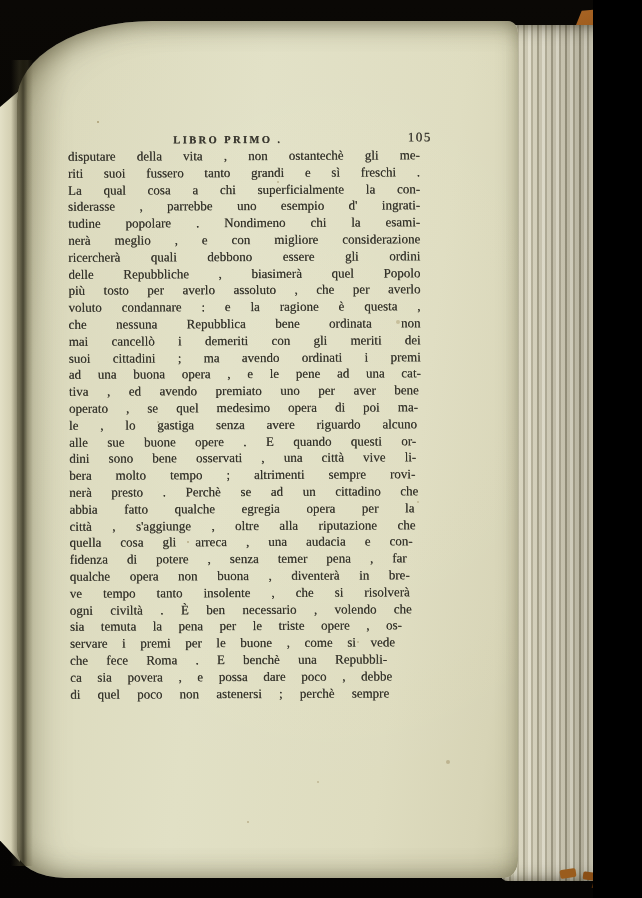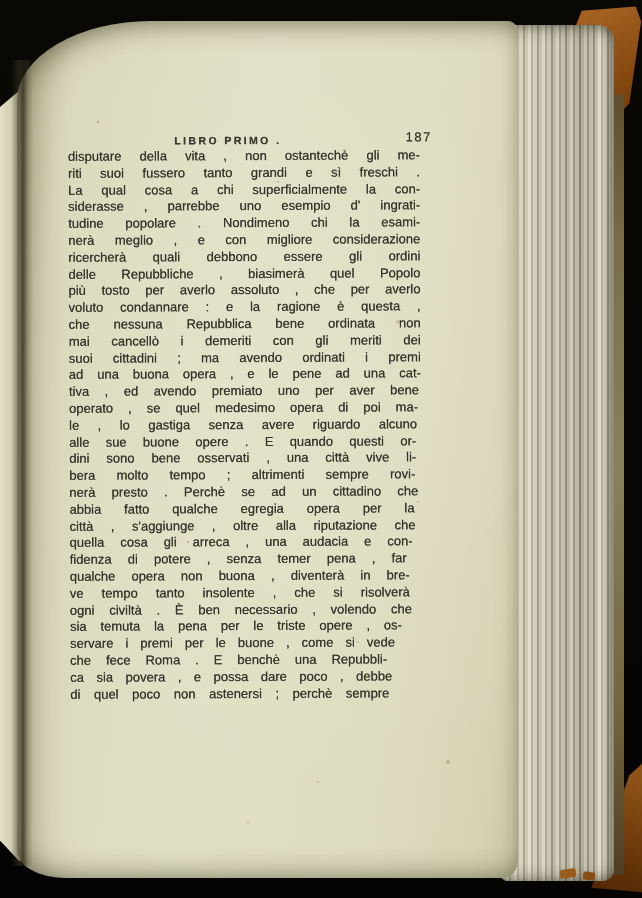--- a/index.html
+++ b/index.html
@@ -1,18 +1,18 @@
 <!DOCTYPE html>
 <html><head>
 <meta charset="utf-8">
 <style>
   html,body{margin:0;padding:0;background:#000;}
-  .scene{position:relative;width:642px;height:898px;overflow:hidden;
+  .scene{position:relative;width:593px;height:898px;overflow:hidden;
          background:linear-gradient(180deg,#0a0805 0%,#070604 50%,#050403 100%);
-         font-family:Liberation Sans, sans-serif;}
+         font-family:Liberation Serif, serif;}
 
   
   .facing{position:absolute;left:0;top:90px;width:20px;height:772px;z-index:2;
           background:linear-gradient(90deg,#e3e0c6 0%,#d3cfb2 55%,#b7b294 100%);
           clip-path:polygon(0 2.2%,100% 0,100% 100%,0 97.2%);}
 
   
   .page{position:absolute;left:17px;top:21px;width:501px;height:857px;z-index:3;
         background:
           radial-gradient(120% 90% at 60% 38%, rgba(255,255,246,.10), rgba(255,255,246,0) 60%),
@@ -92,21 +92,21 @@
   <div class="cover-strip"></div>
 
   <div class="fore"></div>
   <div class="facing"></div>
 
   <div class="page">
     <div class="specks"></div>
     <div class="textblock">
       <div class="running-head">
         <span class="head-title">LIBRO PRIMO .</span>
-        <span class="page-num">187</span>
+        <span class="page-num">105</span>
       </div>
       <div class="lines">
         <div class="tl">disputare della vita , non ostantechè gli me-</div>
         <div class="tl">riti suoi fussero tanto grandi e sì freschi .</div>
         <div class="tl">La qual cosa a chi superficialmente la con-</div>
         <div class="tl">siderasse , parrebbe uno esempio d' ingrati-</div>
         <div class="tl">tudine popolare . Nondimeno chi la esami-</div>
         <div class="tl">nerà meglio , e con migliore considerazione</div>
         <div class="tl">ricercherà quali debbono essere gli ordini</div>
         <div class="tl">delle Repubbliche , biasimerà quel Popolo</div>

